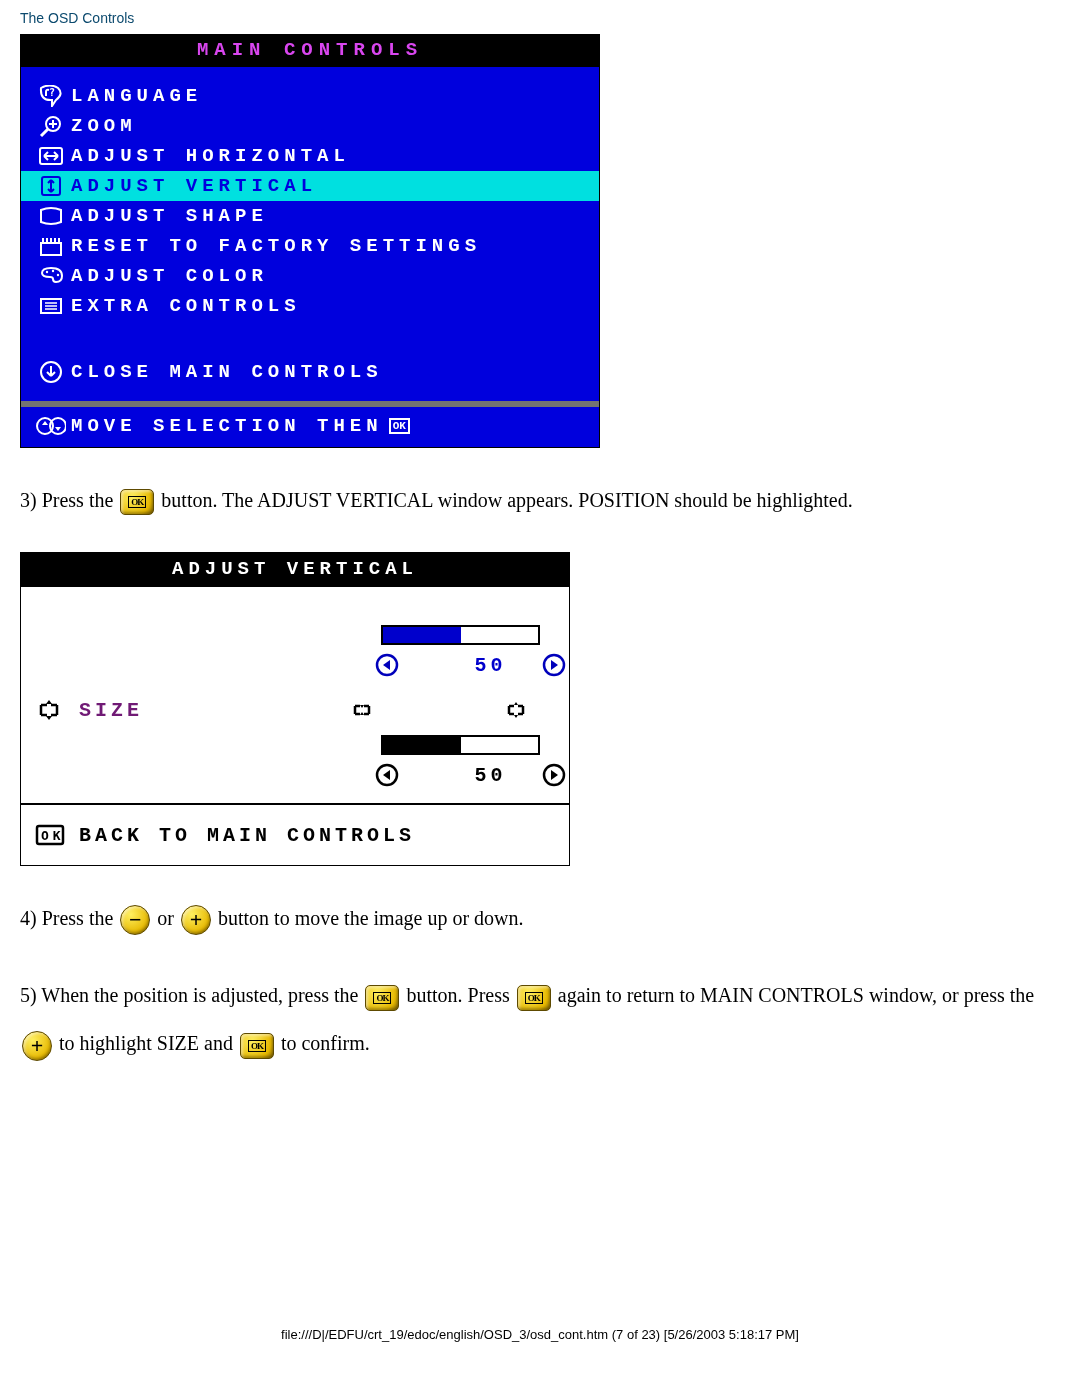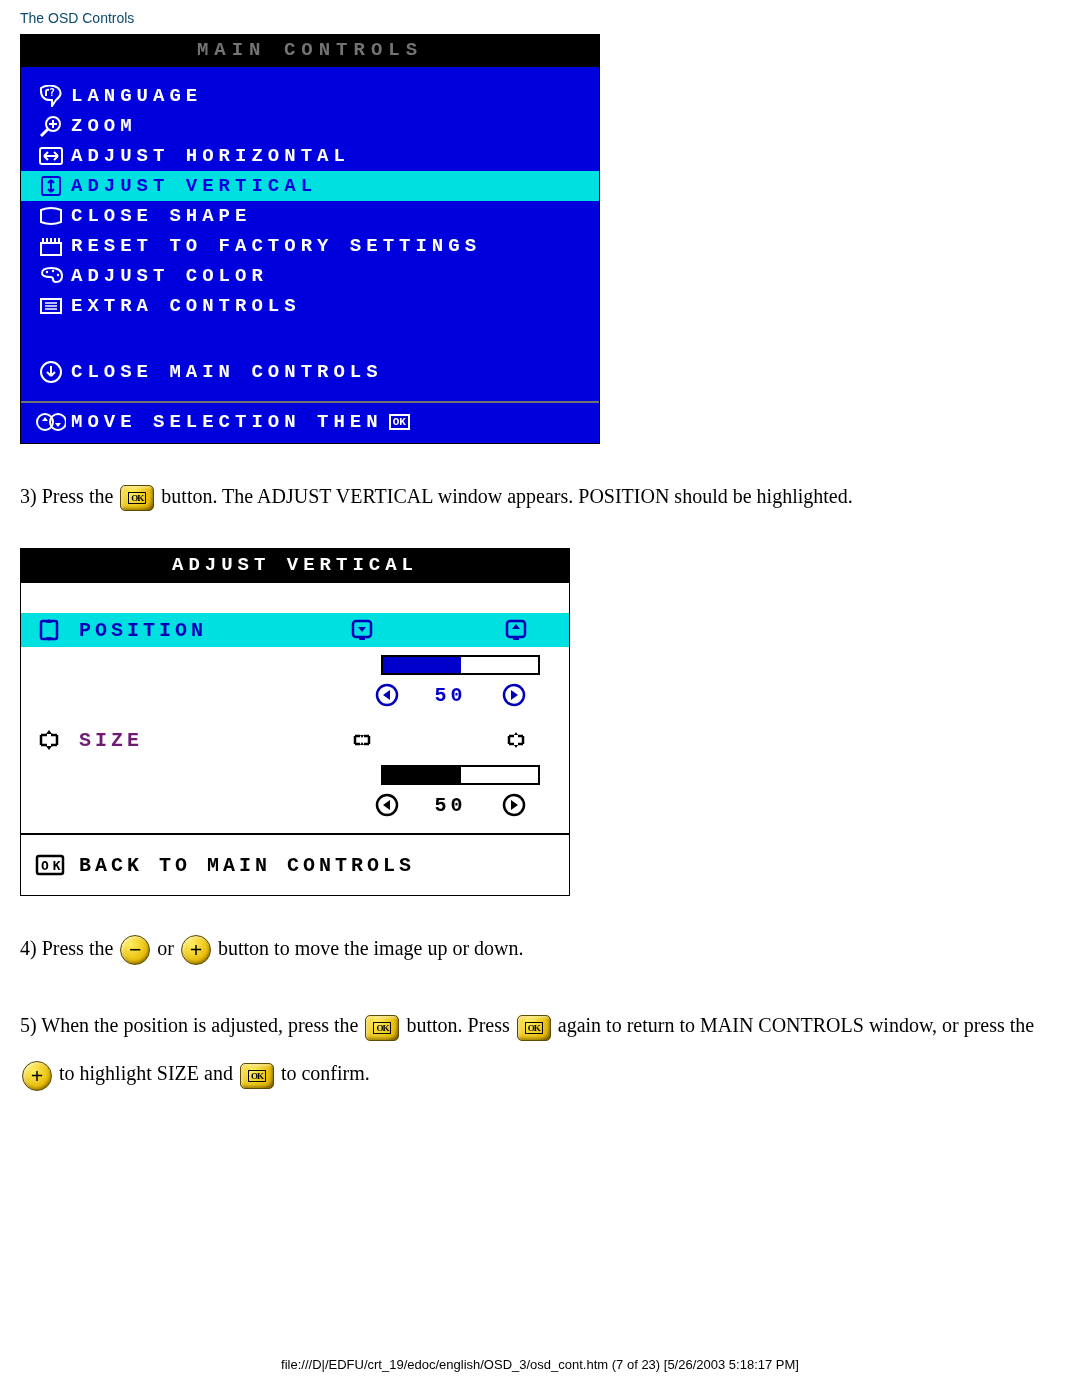--- a/index.html
+++ b/index.html
@@ -17,21 +17,21 @@
   }
 
   
   .osd-main {
     width: 578px;
     background: #0000dd;
     border: 1px solid #000;
   }
   .osd-main-title {
     background: #000;
-    color: #737373;
+    color: #d946ef;
     text-align: center;
     font-family: "Courier New", monospace;
     font-weight: bold;
     letter-spacing: 6px;
     font-size: 19px;
     padding: 4px 0 6px 0;
   }
   .osd-main-body {
     padding: 14px 0 0 0;
   }
@@ -54,21 +54,21 @@
     width: 40px;
     display: inline-flex;
     justify-content: center;
     align-items: center;
     flex: 0 0 40px;
   }
   .osd-gap {
     height: 36px;
   }
   .osd-footer {
-    border-top: 2px solid #737373;
+    border-top: 6px solid #737373;
     margin-top: 14px;
     color: #fff;
     font-family: "Courier New", monospace;
     font-weight: bold;
     letter-spacing: 5px;
     font-size: 19px;
     display: flex;
     align-items: center;
     padding: 8px 0 10px 10px;
   }
@@ -214,20 +214,21 @@
     align-items: center;
     justify-content: center;
   }
   .av-num {
     width: 103px;
     text-align: center;
     font-family: "Courier New", monospace;
     font-weight: bold;
     font-size: 20px;
     letter-spacing: 4px;
+    padding-left: 40px;
   }
   .av-num.blue { color: #0000cc; }
   .av-back {
     border-top: 2px solid #000;
     padding: 18px 0 18px 14px;
     display: flex;
     align-items: center;
     font-family: "Courier New", monospace;
     font-weight: bold;
     letter-spacing: 4px;
@@ -302,21 +303,21 @@
       </span>
       <span>ADJUST VERTICAL</span>
     </div>
 
     <div class="osd-item">
       <span class="osd-icon">
         <svg width="28" height="20" viewBox="0 0 28 20">
             <path d="M4 4 Q14 0 24 4 L24 16 Q14 20 4 16 Z" fill="none" stroke="#fff" stroke-width="2"></path>
           </svg>
       </span>
-      <span>CLOSE SHAPE</span>
+      <span>ADJUST SHAPE</span>
     </div>
 
     <div class="osd-item">
       <span class="osd-icon">
         <svg width="26" height="22" viewBox="0 0 26 22">
             <rect x="3" y="8" width="20" height="12" fill="none" stroke="#fff" stroke-width="2"></rect>
             <path d="M5 8 L5 3 M9 8 L9 3 M13 8 L13 3 M17 8 L17 3 M21 8 L21 3" stroke="#fff" stroke-width="2"></path>
           </svg>
       </span>
       <span>RESET TO FACTORY SETTINGS</span>
@@ -379,45 +380,20 @@
       <span class="inner-ok">OK</span>
     </span>
   <span> button. The ADJUST VERTICAL window appears. POSITION should be highlighted.</span>
 </p>
 
 <div class="av-panel">
   <div class="av-title">ADJUST VERTICAL</div>
   <div class="av-body">
     <div class="av-spacer"></div>
 
-    <div class="av-row hl">
-      <span class="av-left-icon">
-        <svg width="28" height="26" viewBox="0 0 28 26">
-            <rect x="6" y="4" width="16" height="18" rx="2" fill="none" stroke="#0000bb" stroke-width="2.5"></rect>
-            <path d="M14 2 L11 6 L17 6 Z M14 24 L11 20 L17 20 Z" fill="#0000bb"></path>
-          </svg>
-      </span>
-      <span class="av-label">POSITION</span>
-      <span class="av-right-icons">
-        <span>
-          <svg width="26" height="24" viewBox="0 0 26 24">
-              <rect x="4" y="3" width="18" height="16" rx="3" fill="none" stroke="#0000bb" stroke-width="2.5"></rect>
-              <rect x="10" y="19" width="6" height="3" fill="#0000bb"></rect>
-              <path d="M13 14 L9 9 L17 9 Z" fill="#0000bb"></path>
-            </svg>
-        </span>
-        <span>
-          <svg width="26" height="24" viewBox="0 0 26 24">
-              <rect x="4" y="3" width="18" height="16" rx="3" fill="none" stroke="#0000bb" stroke-width="2.5"></rect>
-              <rect x="10" y="19" width="6" height="3" fill="#0000bb"></rect>
-              <path d="M13 6 L9 11 L17 11 Z" fill="#0000bb"></path>
-            </svg>
-        </span>
-      </span>
-    </div>
 
     <div class="av-bar-row">
       <span class="av-bar-pad"></span>
       <span class="av-bar">
         <span class="av-bar-fill" style="width:50%"></span>
       </span>
     </div>
     <div class="av-num-row">
       <span class="av-num-pad"></span>
       <span class="av-arrow">

